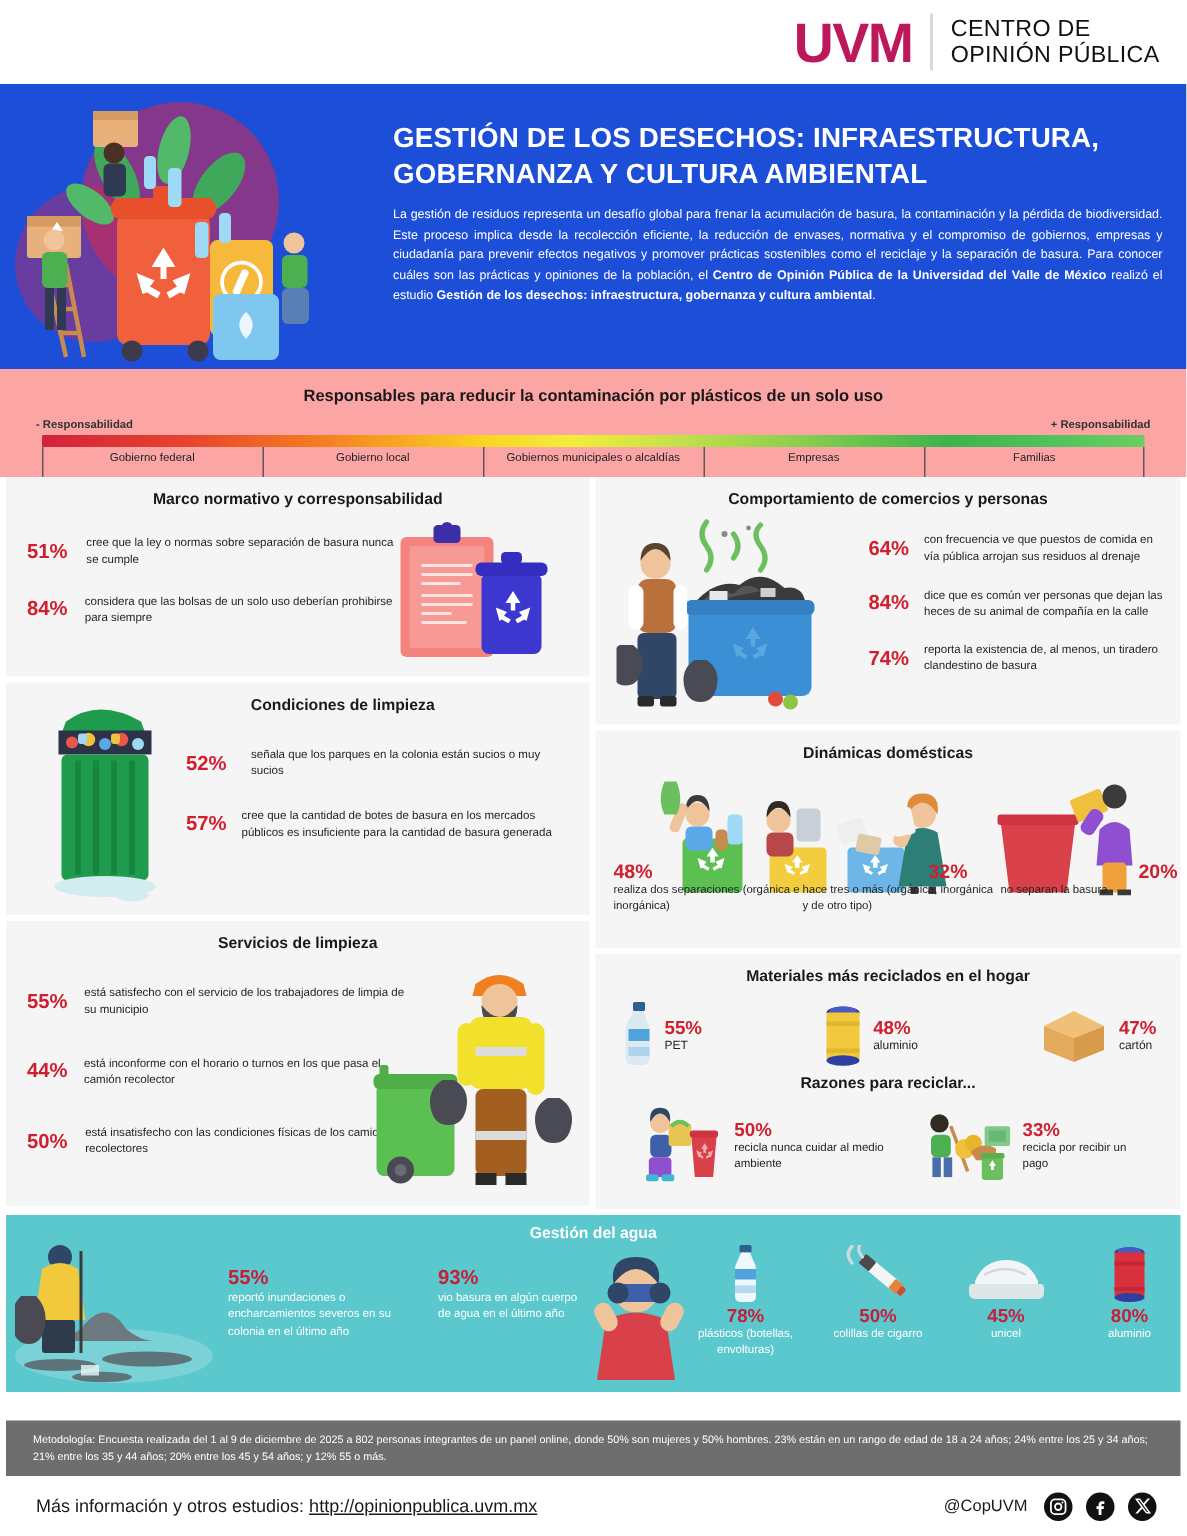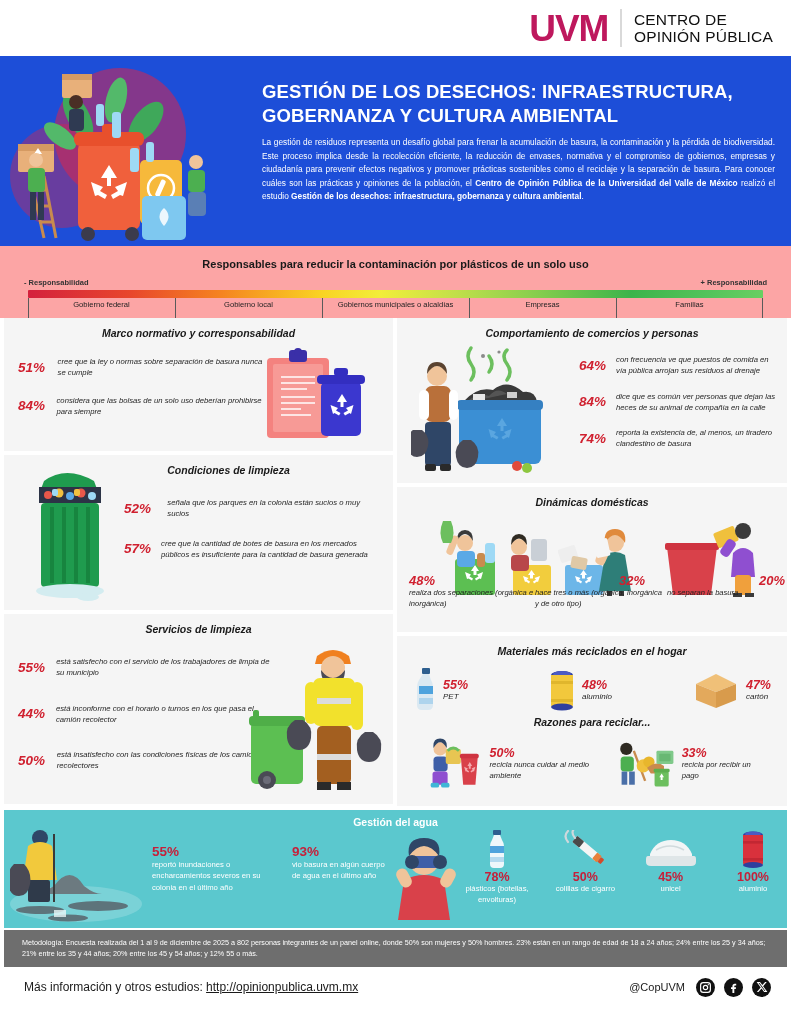--- a/index.html
+++ b/index.html
@@ -32,31 +32,31 @@
   .scale-ends { display:flex; justify-content:space-between; padding:8px 24px 3px; font-size:7.5px; color:#333; font-weight:bold; }
   .scale-bar-wrap { position:relative; margin:0 28px; }
   .scale-bar { height:8px; border-radius:1px;
      background:linear-gradient(90deg,#d4213d 0%,#e8472c 14%,#f58220 26%,#f9d423 40%,#f2ee3a 48%,#c2e04a 58%,#8dd04e 68%,#3cb44b 82%,#55c45c 93%,#69cf62 100%); }
   .ticks { position:relative; height:26px; }
   .tick { position:absolute; top:0; width:1px; height:26px; background:#5a5a5a; }
   .scale-labels { display:flex; margin:-24px 28px 0; }
   .scale-lab { flex:1; text-align:center; font-size:7.6px; color:#222; line-height:1.35; padding:0 4px; }
 
   
-  .grid { padding:0 4px;font-style:italic; }
+  .grid { padding:0 4px; }
   .row { display:flex; gap:4px; margin-bottom:4px; }
   .col { display:flex; flex-direction:column; gap:4px; }
   .card { background:#F5F5F5; position:relative; }
   .card-title { text-align:center; font-size:10.5px; font-weight:bold; color:#1a1a1a; padding-top:9px; }
   .stat { display:flex; align-items:center; gap:10px; }
   .pct { color:#D0202F; font-weight:bold; font-size:13.5px; white-space:nowrap; }
   .desc { font-size:7.7px; color:#1f1f1f; line-height:1.45; }
 
   
-  .water { background:#5BC8CE; position:relative; height:118px; margin:0 4px 2px; }
+  .water { background:#5BC8CE; position:relative; height:118px; margin:0 4px 19px; }
   .water-title { position:absolute; left:0; right:0; top:6px; text-align:center; font-size:10.5px; font-weight:bold; color:#fff; }
   .w-pct { color:#C5203A; font-weight:bold; font-size:13.5px; }
   .w-desc { font-size:7.7px; color:#fff; line-height:1.45; }
   .w-desc-c { font-size:7.7px; color:#fff; line-height:1.4; text-align:center; }
   .w-pct-c { color:#C5203A; font-weight:bold; font-size:12.5px; text-align:center; }
 
   
   .method { background:#6E6E6E; color:#fff; font-size:7.2px; line-height:1.55; padding:7px 18px; margin:0 4px; }
   .foot { display:flex; align-items:center; justify-content:space-between; padding:11px 20px 0 24px; }
   .foot-left { font-size:12px; color:#1a1a1a; }
@@ -619,21 +619,21 @@
         <div style="height:40px;display:flex;align-items:flex-end;justify-content:center">
           <svg width="26" height="40" viewBox="0 0 26 40">
             <ellipse cx="13" cy="5" rx="10" ry="3.5" fill="#2f3f9e"></ellipse>
             <ellipse cx="13" cy="4" rx="8" ry="2.6" fill="#4b5bc4"></ellipse>
             <path d="M3 5 l0 28 q0 4 10 4 q10 0 10 -4 l0 -28z" fill="#d9313c"></path>
             <rect x="3" y="11" width="20" height="2.6" fill="#c22733"></rect>
             <rect x="3" y="28" width="20" height="2.6" fill="#c22733"></rect>
             <ellipse cx="13" cy="35" rx="10" ry="3" fill="#2f3f9e"></ellipse>
           </svg>
         </div>
-        <div class="w-pct-c">100%</div>
+        <div class="w-pct-c">80%</div>
         <div class="w-desc-c">aluminio</div>
       </div>
     </div>
   </div>
 
   <div class="method">Metodología: Encuesta realizada del 1 al 9 de diciembre de 2025 a 802 personas integrantes de un panel online, donde 50% son mujeres y 50% hombres. 23% están en un rango de edad de 18 a 24 años; 24% entre los 25 y 34 años; 21% entre los 35 y 44 años; 20% entre los 45 y 54 años; y 12% 55 o más.</div>
 
   <div class="foot">
     <div class="foot-left">
       <span>Más información y otros estudios: </span><a class="url" href="#" style="color:#1a1a1a">http://opinionpublica.uvm.mx</a>

